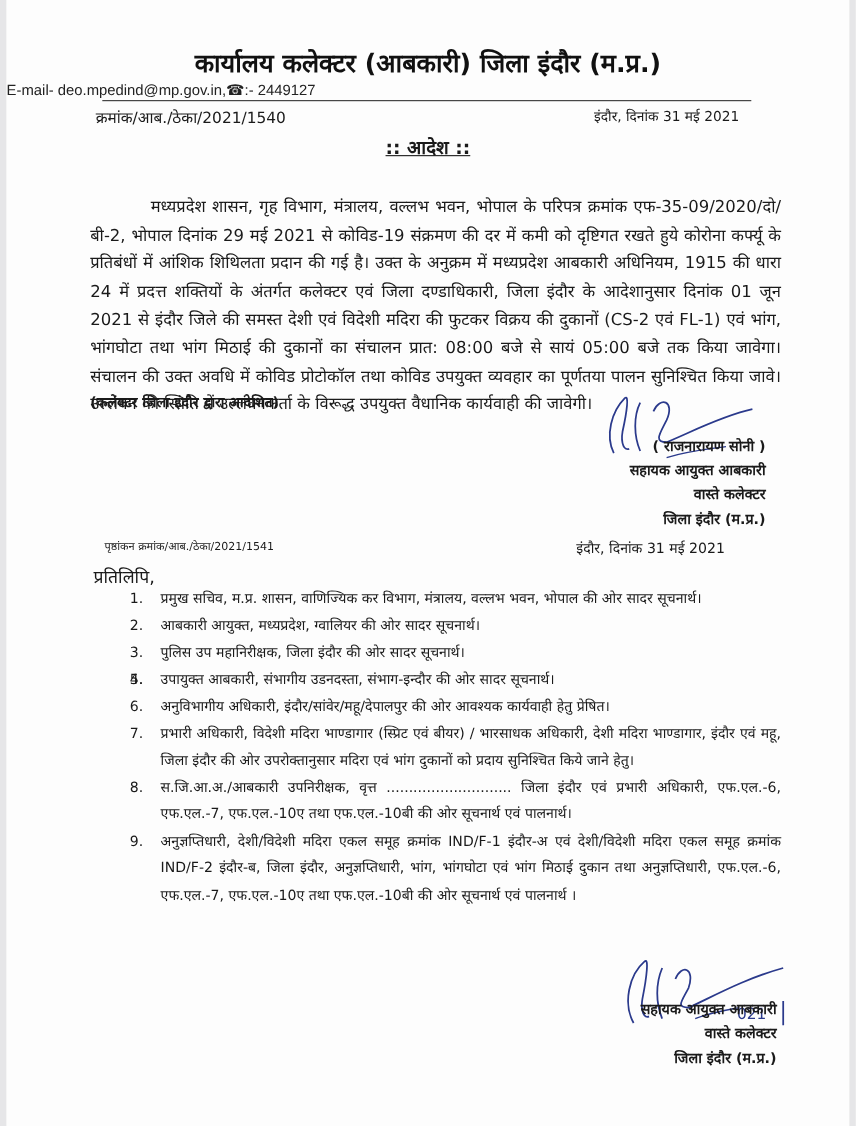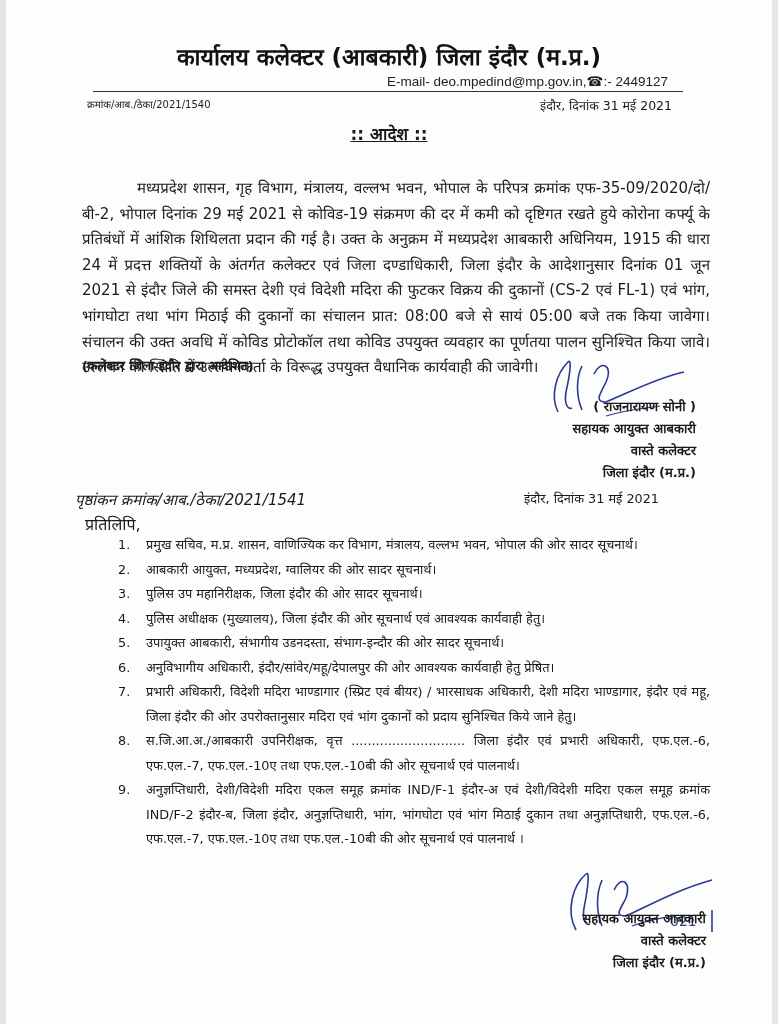--- a/index.html
+++ b/index.html
@@ -12,26 +12,26 @@
   }
   .edge-left { position: absolute; left: 0; top: 0; width: 6px; height: 1024px; background: #e6e6e8; }
   .edge-right { position: absolute; right: 0; top: 0; width: 6px; height: 1024px; background: #e6e6e8; }
   .page { position: absolute; left: 6px; top: 0; width: 766px; height: 1024px; background: #fdfdfd; }
 
   .title {
     position: absolute; top: 40px; left: 0; width: 766px; text-align: center;
     font-size: 23px; font-weight: bold; letter-spacing: 0px; color: #111;
   }
   .contact {
-    position: absolute; top: 73px; left: 0; width: 662px; text-align: right;
+    position: absolute; top: 73px; left: 0; width: 662px; text-align: left;
     font-family: "Liberation Sans", sans-serif; font-size: 13.5px; color: #222;
   }
   .rule { position: absolute; top: 91px; left: 87px; width: 590px; height: 0; border-top: 1.5px solid #333; }
 
-  .ref-left { position: absolute; top: 97px; left: 81px; font-size: 10px; }
+  .ref-left { position: absolute; top: 97px; left: 81px; font-size: 14px; }
   .ref-right { position: absolute; top: 97px; right: 100px; font-size: 12.5px; }
 
   .heading {
     position: absolute; top: 122px; left: 0; width: 766px; text-align: center;
     font-size: 17px; font-weight: bold; text-decoration: underline;
   }
 
   .body-para {
     position: absolute; top: 176px; left: 76px; width: 628px;
     font-size: 15px; line-height: 25.6px; text-align: justify;
@@ -43,21 +43,21 @@
   }
 
   .sig-block { position: absolute; left: 470px; width: 220px; text-align: right; font-size: 13px; font-weight: bold; line-height: 22px; }
   .sig-block .name { font-weight: bold; }
   .sig1 { top: 396px; }
   .sig2 { top: 908px; left: 480px; }
 
   .signature { position: absolute; }
   .signature svg { display: block; }
 
-  .ref2-left { position: absolute; top: 489px; left: 69px; font-size: 15px; font-style: italic; }
+  .ref2-left { position: absolute; top: 489px; left: 89px; font-size: 10px; }
   .ref2-right { position: absolute; top: 489px; right: 113px; font-size: 12.8px; }
   .copy-label { position: absolute; top: 513px; left: 79px; font-size: 16px; }
 
   .copy-list {
     position: absolute; top: 533px; left: 112px; width: 592px;
     margin: 0; padding: 0; list-style: none; font-size: 12.8px; line-height: 24.5px;
   }
   .copy-list li { position: relative; padding-left: 28px; text-align: justify; }
   .copy-list li .num { position: absolute; left: 0; top: 0; }
 </style>
@@ -99,21 +99,21 @@
   </div>
 
   <div class="ref2-left">पृष्ठांकन क्रमांक/आब./ठेका/2021/1541</div>
   <div class="ref2-right">इंदौर, दिनांक 31 मई 2021</div>
   <div class="copy-label">प्रतिलिपि,</div>
 
   <ol class="copy-list">
     <li><span class="num">1.</span><span>प्रमुख सचिव, म.प्र. शासन, वाणिज्यिक कर विभाग, मंत्रालय, वल्लभ भवन, भोपाल की ओर सादर सूचनार्थ।</span></li>
     <li><span class="num">2.</span><span>आबकारी आयुक्त, मध्यप्रदेश, ग्वालियर की ओर सादर सूचनार्थ।</span></li>
     <li><span class="num">3.</span><span>पुलिस उप महानिरीक्षक, जिला इंदौर की ओर सादर सूचनार्थ।</span></li>
-    <li><span class="num">4.</span><span>पुलिस अधीक्षक (मुख्यालय), जिला इंदौर की ओर सूचनार्थ एवं आवश्यक कार्यवाही हेतु।</span></li>
+    <li><span class="num">4.</span></li>
     <li><span class="num">5.</span><span>उपायुक्त आबकारी, संभागीय उडनदस्ता, संभाग-इन्दौर की ओर सादर सूचनार्थ।</span></li>
     <li><span class="num">6.</span><span>अनुविभागीय अधिकारी, इंदौर/सांवेर/महू/देपालपुर की ओर आवश्यक कार्यवाही हेतु प्रेषित।</span></li>
     <li><span class="num">7.</span><span>प्रभारी अधिकारी, विदेशी मदिरा भाण्डागार (स्प्रिट एवं बीयर) / भारसाधक अधिकारी, देशी मदिरा भाण्डागार, इंदौर एवं महू, जिला इंदौर की ओर उपरोक्तानुसार मदिरा एवं भांग दुकानों को प्रदाय सुनिश्चित किये जाने हेतु।</span></li>
     <li><span class="num">8.</span><span>स.जि.आ.अ./आबकारी उपनिरीक्षक, वृत्त ............................ जिला इंदौर एवं प्रभारी अधिकारी, एफ.एल.-6, एफ.एल.-7, एफ.एल.-10ए तथा एफ.एल.-10बी की ओर सूचनार्थ एवं पालनार्थ।</span></li>
     <li><span class="num">9.</span><span>अनुज्ञप्तिधारी, देशी/विदेशी मदिरा एकल समूह क्रमांक IND/F-1 इंदौर-अ एवं देशी/विदेशी मदिरा एकल समूह क्रमांक IND/F-2 इंदौर-ब, जिला इंदौर, अनुज्ञप्तिधारी, भांग, भांगघोटा एवं भांग मिठाई दुकान तथा अनुज्ञप्तिधारी, एफ.एल.-6, एफ.एल.-7, एफ.एल.-10ए तथा एफ.एल.-10बी की ओर सूचनार्थ एवं पालनार्थ ।</span></li>
   </ol>
 
   <div class="signature" style="left:546px; top:866px;">
     <svg width="170" height="80" viewBox="0 0 170 80">
       <path d="M24 64 C 14 46, 20 20, 34 8 C 38 4, 36 22, 32 42 C 30 54, 34 60, 38 58" fill="none" stroke="#2b3a8c" stroke-width="1.6"></path>

